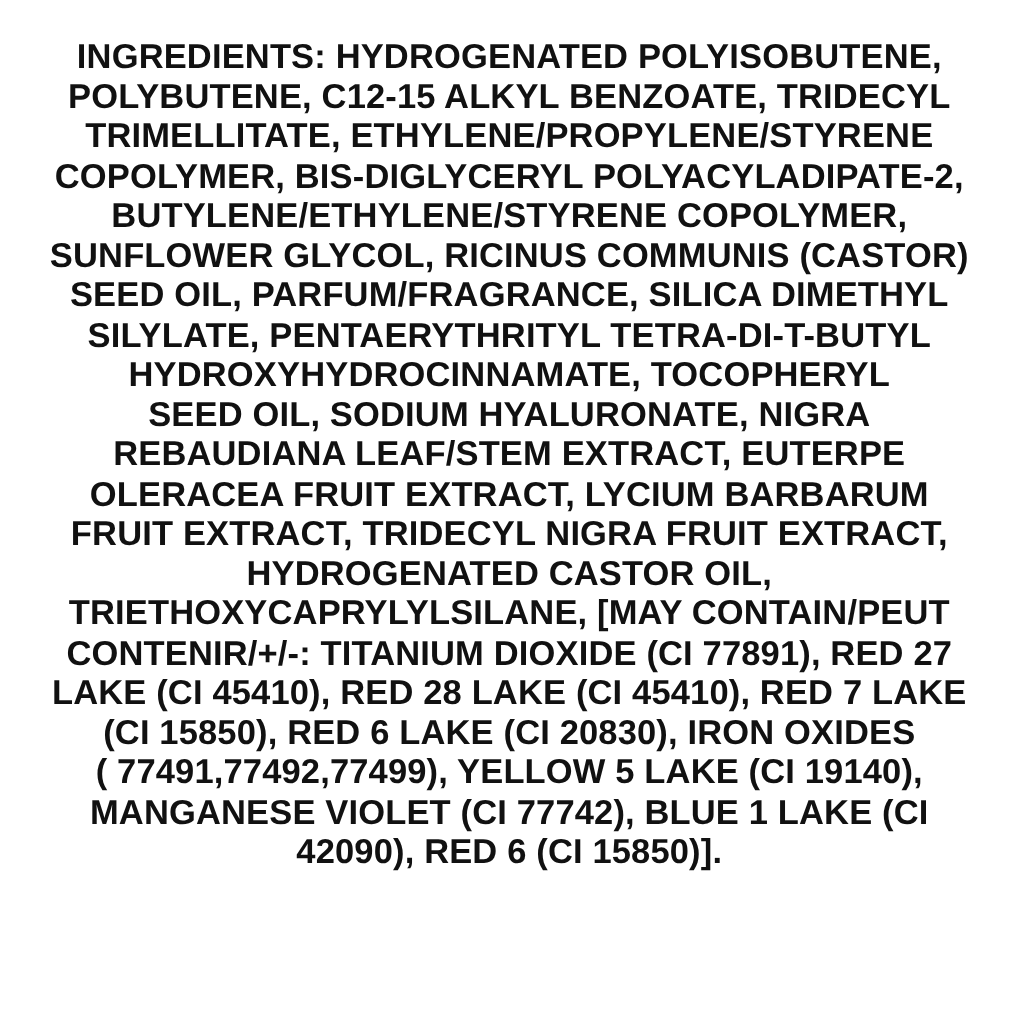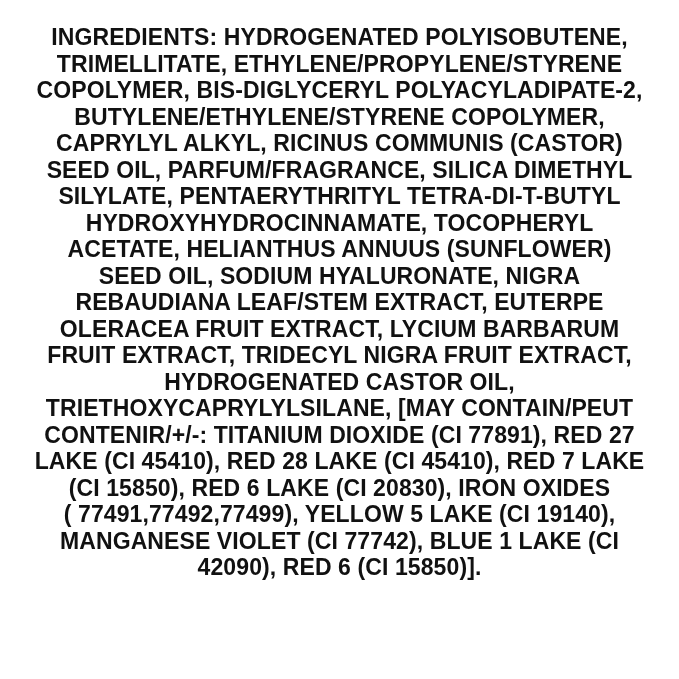--- a/index.html
+++ b/index.html
@@ -29,28 +29,28 @@
   .ingredients-line {
     white-space: nowrap;
   }
 </style>
 </head>
 <body>
 
 <div class="label-canvas">
   <div class="ingredients-text">
       <div class="ingredients-line">INGREDIENTS: HYDROGENATED POLYISOBUTENE,</div>
+      <div class="ingredients-line">POLYBUTENE, C12-15 ALKYL BENZOATE, TRIDECYL</div>
       <div class="ingredients-line">TRIMELLITATE, ETHYLENE/PROPYLENE/STYRENE</div>
       <div class="ingredients-line">COPOLYMER, BIS-DIGLYCERYL POLYACYLADIPATE-2,</div>
       <div class="ingredients-line">BUTYLENE/ETHYLENE/STYRENE COPOLYMER,</div>
-      <div class="ingredients-line">CAPRYLYL ALKYL, RICINUS COMMUNIS (CASTOR)</div>
+      <div class="ingredients-line">SUNFLOWER GLYCOL, RICINUS COMMUNIS (CASTOR)</div>
       <div class="ingredients-line">SEED OIL, PARFUM/FRAGRANCE, SILICA DIMETHYL</div>
       <div class="ingredients-line">SILYLATE, PENTAERYTHRITYL TETRA-DI-T-BUTYL</div>
       <div class="ingredients-line">HYDROXYHYDROCINNAMATE, TOCOPHERYL</div>
-      <div class="ingredients-line">ACETATE, HELIANTHUS ANNUUS (SUNFLOWER)</div>
       <div class="ingredients-line">SEED OIL, SODIUM HYALURONATE, NIGRA</div>
       <div class="ingredients-line">REBAUDIANA LEAF/STEM EXTRACT, EUTERPE</div>
       <div class="ingredients-line">OLERACEA FRUIT EXTRACT, LYCIUM BARBARUM</div>
       <div class="ingredients-line">FRUIT EXTRACT, TRIDECYL NIGRA FRUIT EXTRACT,</div>
       <div class="ingredients-line">HYDROGENATED CASTOR OIL,</div>
       <div class="ingredients-line">TRIETHOXYCAPRYLYLSILANE, [MAY CONTAIN/PEUT</div>
       <div class="ingredients-line">CONTENIR/+/-: TITANIUM DIOXIDE (CI 77891), RED 27</div>
       <div class="ingredients-line">LAKE (CI 45410), RED 28 LAKE (CI 45410), RED 7 LAKE</div>
       <div class="ingredients-line">(CI 15850), RED 6 LAKE (CI 20830), IRON OXIDES</div>
       <div class="ingredients-line">( 77491,77492,77499), YELLOW 5 LAKE (CI 19140),</div>

